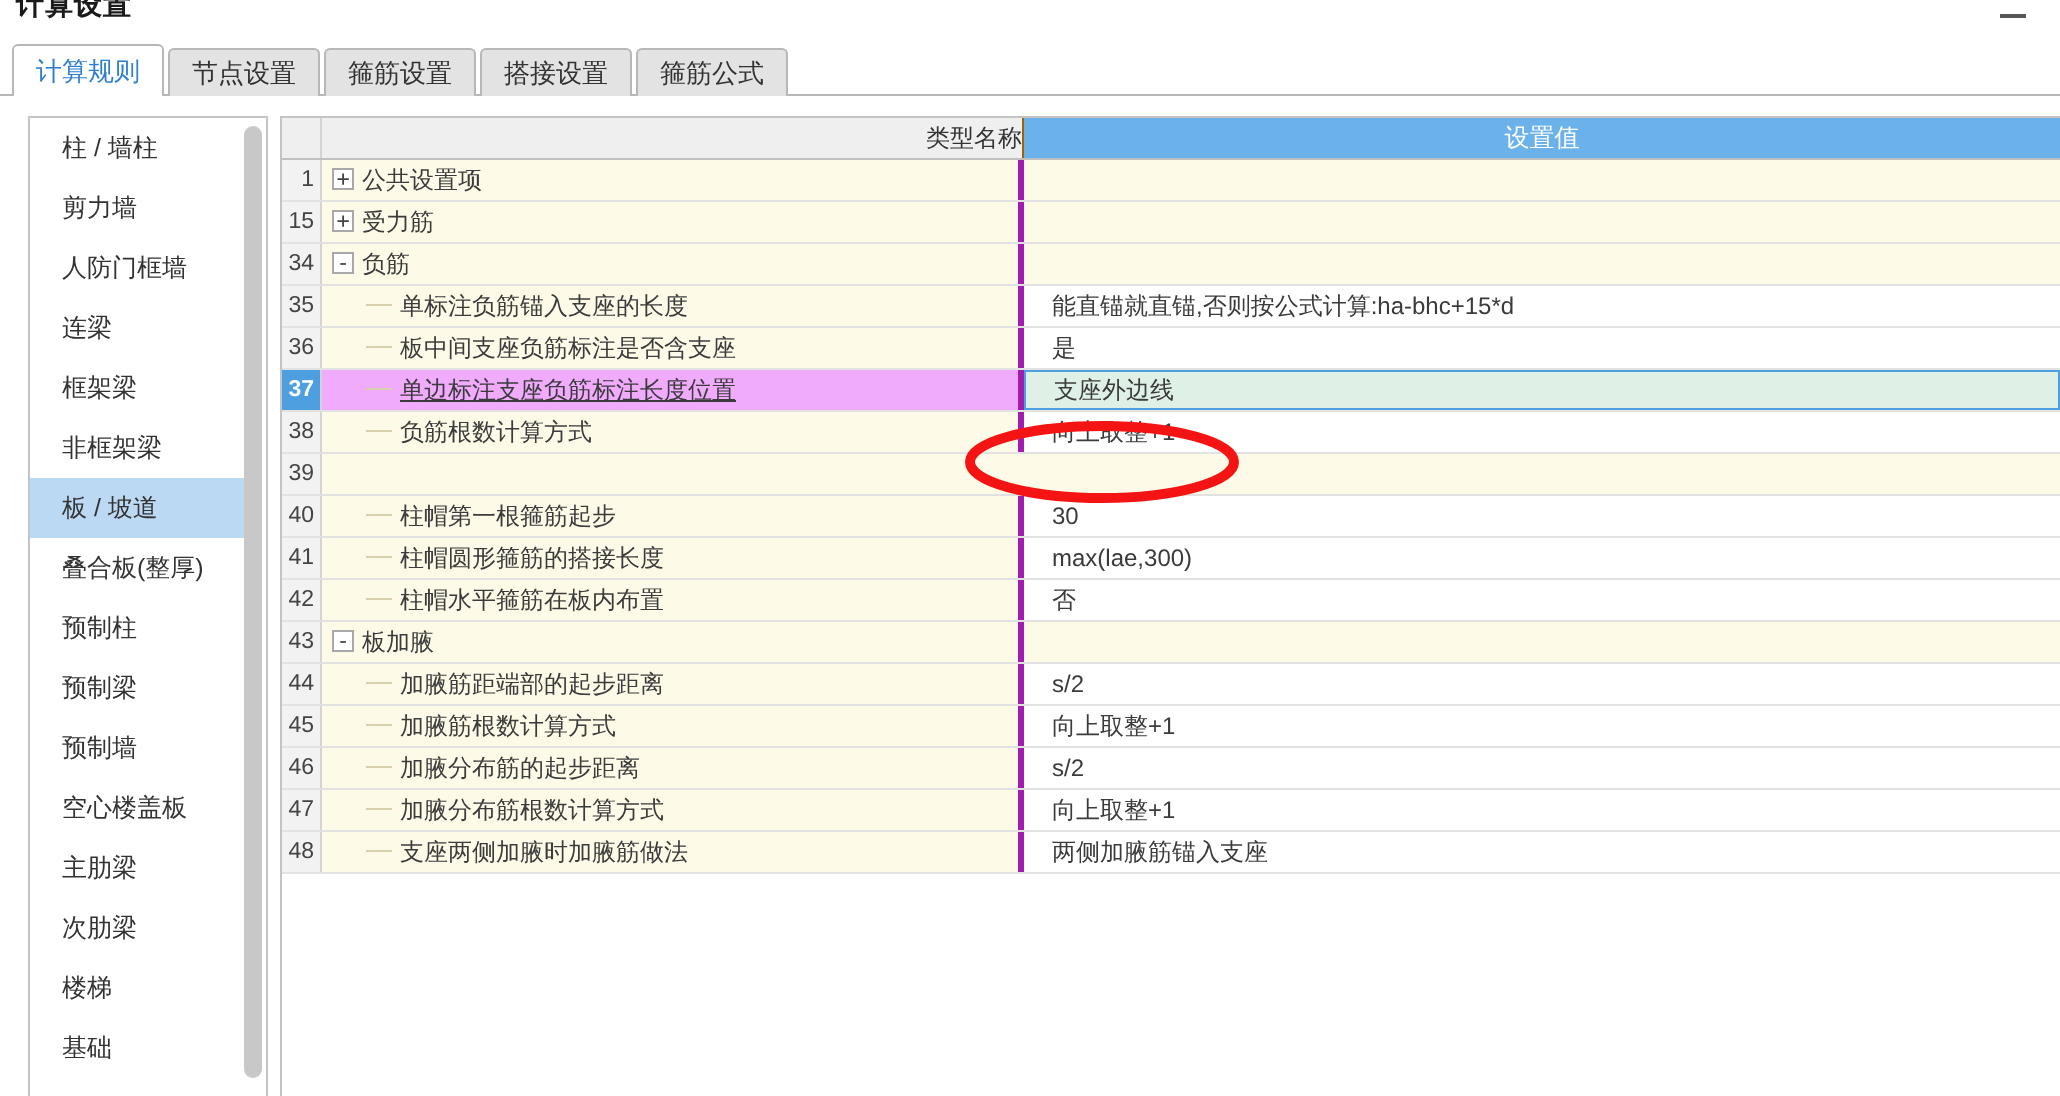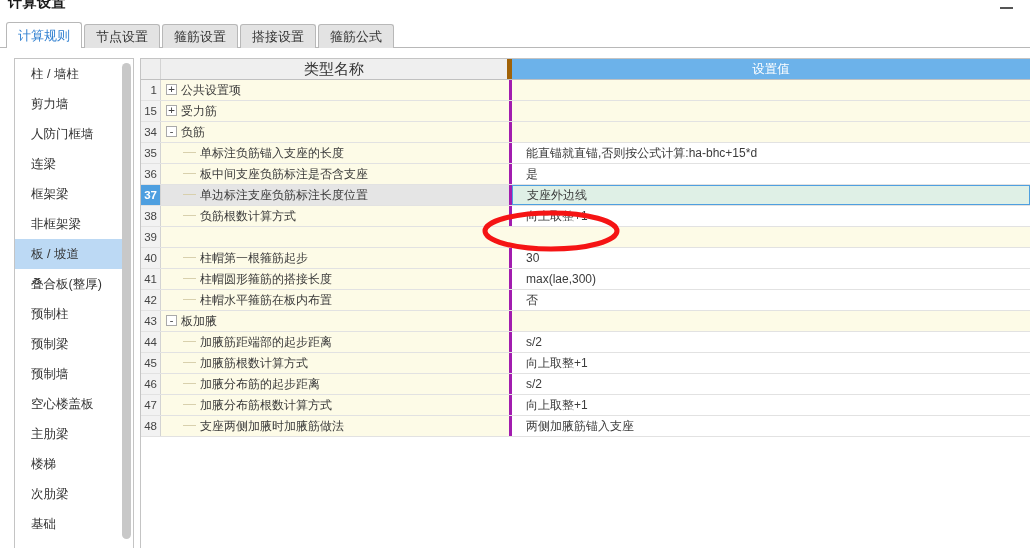--- a/index.html
+++ b/index.html
@@ -169,25 +169,25 @@
     border-bottom: 1px solid #c0c0c0;
     box-sizing: border-box;
   }
   .hdr-num {
     width: 20px;
     border-right: 1px solid #d3d3d3;
     box-sizing: border-box;
   }
   .hdr-name {
     width: 351px;
-    text-align: center;
+    text-align: right;
     line-height: 20px;
-    font-size: 15px;
+    font-size: 12px;
     color: #333;
-    border-right: 5px solid #a16207;
+    border-right: 1px solid #a16207;
     box-sizing: border-box;
   }
   .hdr-value {
     flex: 1;
     text-align: center;
     line-height: 20px;
     font-size: 12.5px;
     color: #ffffff;
     background: #6cb2ea;
     box-sizing: border-box;
@@ -236,21 +236,21 @@
   .grid-row.child .cell-name,
   .grid-row.child .cell-value { background: #ffffff; }
   .grid-row.child .cell-name { background: #fdfbe7; }
 
   
   .grid-row.selected .cell-num {
     background: #4e9fe0;
     color: #ffffff;
     font-weight: bold;
   }
-  .grid-row.selected .cell-name { background: #e5e5e5; }
+  .grid-row.selected .cell-name { background: #f0abfc; text-decoration: underline; }
   .grid-row.selected .cell-value {
     background: #dff0e6;
     border: 1px solid #4e9fe0;
     line-height: 18px;
   }
 
   
   .tree-toggle {
     display: inline-block;
     width: 11px;
@@ -312,22 +312,22 @@
         <div class="side-item">连梁</div>
         <div class="side-item">框架梁</div>
         <div class="side-item">非框架梁</div>
         <div class="side-item selected">板 / 坡道</div>
         <div class="side-item">叠合板(整厚)</div>
         <div class="side-item">预制柱</div>
         <div class="side-item">预制梁</div>
         <div class="side-item">预制墙</div>
         <div class="side-item">空心楼盖板</div>
         <div class="side-item">主肋梁</div>
+        <div class="side-item">次肋梁</div>
         <div class="side-item">楼梯</div>
-        <div class="side-item">次肋梁</div>
         <div class="side-item">基础</div>
       </div>
     <div id="sidebar-scrollbar">
       <div id="sidebar-scrollbar-thumb"></div>
     </div>
   </div>
 
   <div id="grid-panel">
     <div id="grid-header">
       <div class="hdr-num"></div>

